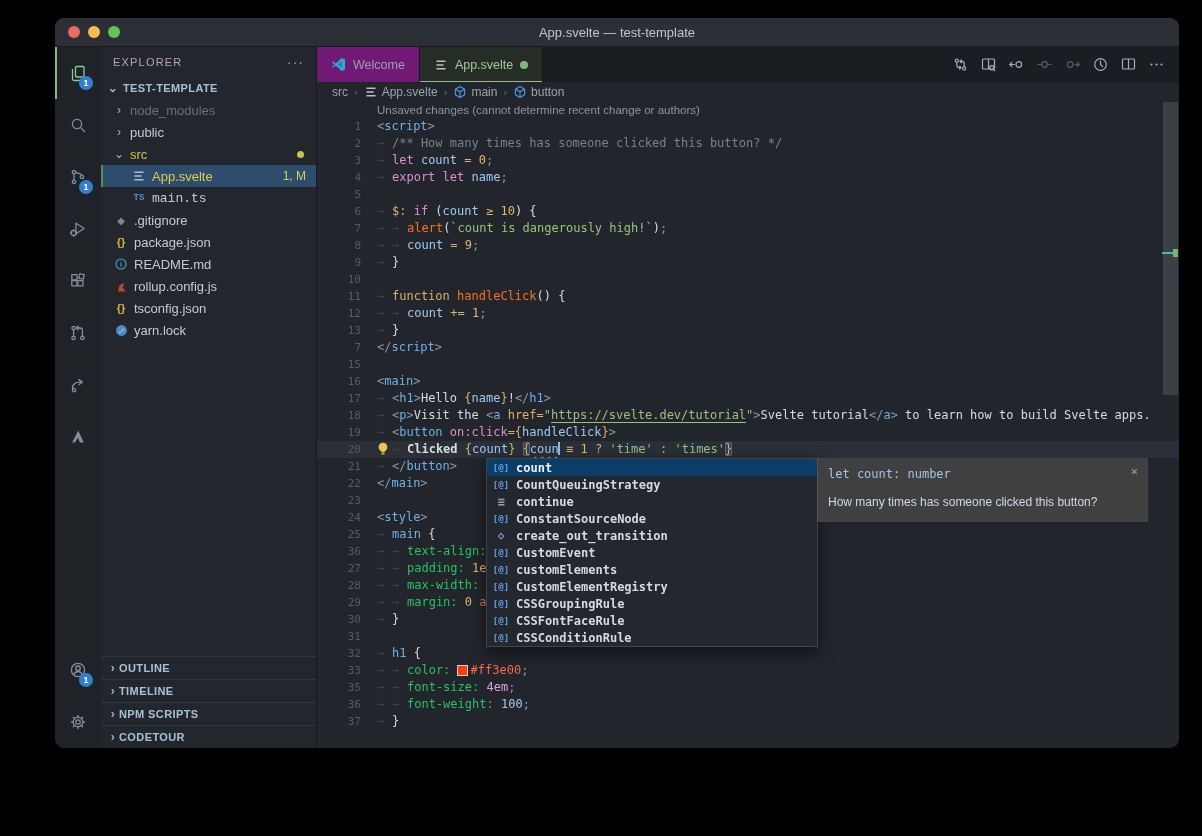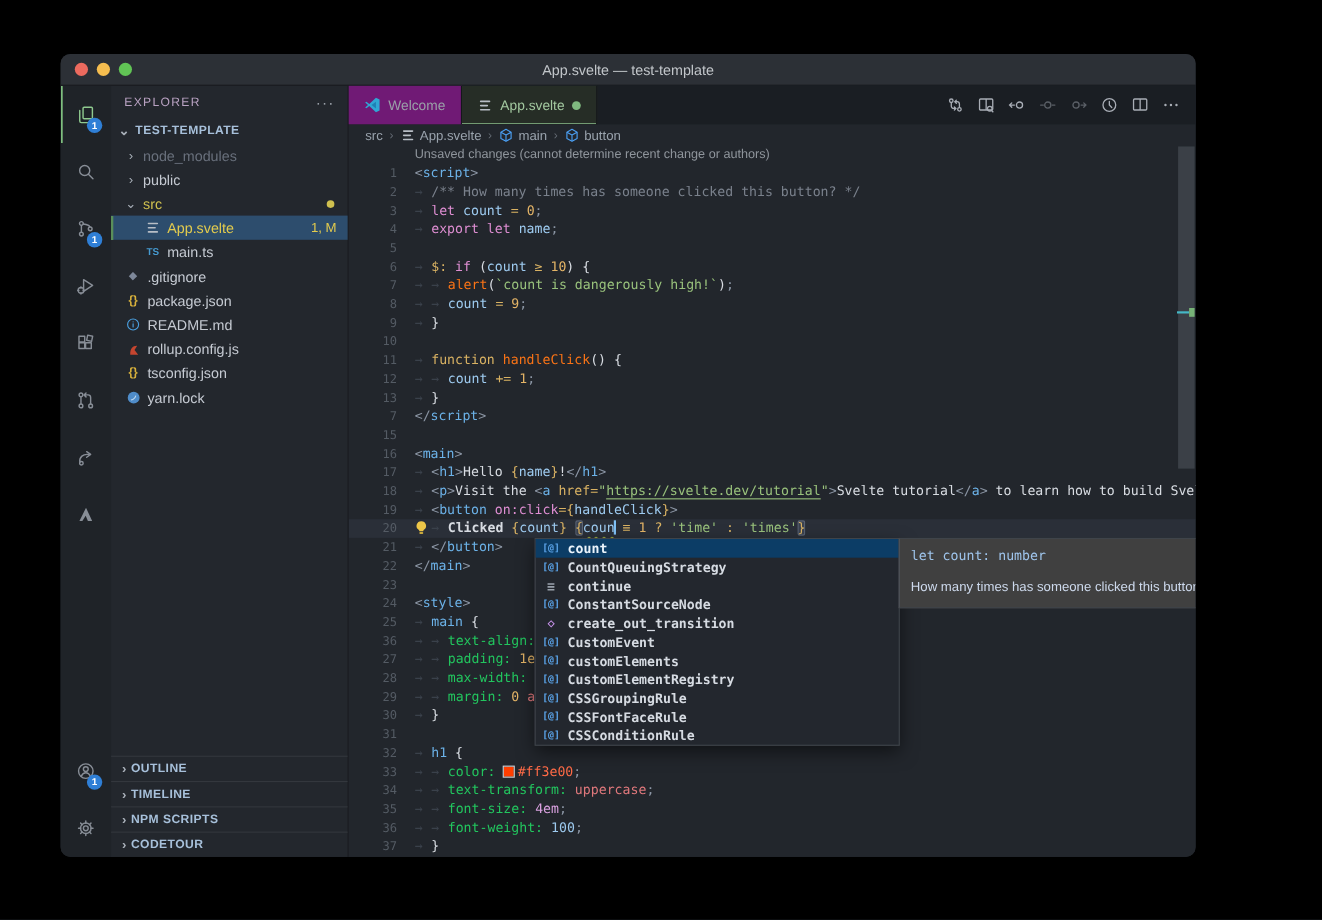--- a/index.html
+++ b/index.html
@@ -1,18 +1,18 @@
 <!DOCTYPE html>
 <html><head>
 <meta charset="utf-8">
 <style>
   html,body{margin:0;padding:0}
   body{width:1202px;height:836px;background:#000;position:relative;overflow:hidden;
        font-family:"Liberation Sans",sans-serif;-webkit-font-smoothing:antialiased}
-  .window{position:absolute;left:55px;top:49px;width:1032px;height:730px;background:#22262c;
+  .window{position:absolute;left:55px;top:18px;width:1124px;height:730px;background:#22262c;
           border-radius:9px;overflow:hidden;box-shadow:0 28px 70px rgba(0,0,0,.75)}
   
   .titlebar{height:28px;background:#2c3036;border-bottom:1px solid #17191d;position:relative;
             display:flex;align-items:center}
   .tl{width:12px;height:12px;border-radius:50%;margin-left:8px}
   .tl.red{background:#ec6a5e;margin-left:13px}.tl.yel{background:#f5bd4f}.tl.grn{background:#61c455}
   .title{position:absolute;left:0;right:0;text-align:center;font-size:13px;color:#c2c6ca;pointer-events:none}
   .main{display:flex;height:701px}
   
   .activitybar{width:46px;background:#1f2328;display:flex;flex-direction:column;flex:none}
@@ -236,21 +236,21 @@
             <span class="fic">
               <span style="display: inline-flex;">
                 <svg width="14" height="14" viewBox="0 0 14 14" stroke="#b8bec6" stroke-width="1.5" stroke-linecap="round">
                   <path d="M3 3.2h8M3 7h6M3 10.8h8"></path>
                 </svg>
               </span>
             </span>
             <span class="lbl ysel">App.svelte</span>
             <span class="right ysel">1, M</span>
           </div>
-          <div class="row" style="padding-left: 30px;">
+          <div class="row" style="padding-left: 30px; font-family: Liberation Mono, monospace;">
             <span class="fic ic-ts">TS</span>
             <span class="lbl">main.ts</span>
           </div>
           <div class="row" style="padding-left: 12px;">
             <span class="fic ic-git">◆</span>
             <span class="lbl">.gitignore</span>
           </div>
           <div class="row" style="padding-left: 12px;">
             <span class="fic ic-json">{}</span>
             <span class="lbl">package.json</span>
@@ -455,21 +455,20 @@
             <div class="code-line"><span class="ln">24</span><span class="lc"><span class="tk-p">&lt;</span><span class="tk-tag">style</span><span class="tk-p">&gt;</span></span></div>
             <div class="code-line"><span class="ln">25</span><span class="lc"><span class="ind">→</span><span class="tk-tag">main</span><span class="tk-tx"> {</span></span></div>
             <div class="code-line"><span class="ln">36</span><span class="lc"><span class="ind">→</span><span class="ind">→</span><span class="tk-prop">text-align:</span><span class="tk-tx"> </span><span class="tk-sal">center</span><span class="tk-p">;</span></span></div>
             <div class="code-line"><span class="ln">27</span><span class="lc"><span class="ind">→</span><span class="ind">→</span><span class="tk-prop">padding:</span><span class="tk-tx"> </span><span class="tk-num">1em</span><span class="tk-p">;</span></span></div>
             <div class="code-line"><span class="ln">28</span><span class="lc"><span class="ind">→</span><span class="ind">→</span><span class="tk-prop">max-width:</span><span class="tk-tx"> </span><span class="tk-num">240px</span><span class="tk-p">;</span></span></div>
             <div class="code-line"><span class="ln">29</span><span class="lc"><span class="ind">→</span><span class="ind">→</span><span class="tk-prop">margin:</span><span class="tk-tx"> </span><span class="tk-num">0</span><span class="tk-tx"> </span><span class="tk-sal">auto</span><span class="tk-p">;</span></span></div>
             <div class="code-line"><span class="ln">30</span><span class="lc"><span class="ind">→</span><span class="tk-tx">}</span></span></div>
             <div class="code-line"><span class="ln">31</span><span class="lc"></span></div>
             <div class="code-line"><span class="ln">32</span><span class="lc"><span class="ind">→</span><span class="tk-tag">h1</span><span class="tk-tx"> {</span></span></div>
             <div class="code-line"><span class="ln">33</span><span class="lc"><span class="ind">→</span><span class="ind">→</span><span class="tk-prop">color:</span><span class="tk-tx"> </span><span class="swatch"></span><span class="tk-css">#ff3e00</span><span class="tk-p">;</span></span></div>
-            <div class="code-line"><span class="ln">34</span><span class="lc"><span class="ind">→</span><span class="ind">→</span><span class="tk-prop">text-transform:</span><span class="tk-tx"> </span><span class="tk-sal">uppercase</span><span class="tk-p">;</span></span></div>
             <div class="code-line"><span class="ln">35</span><span class="lc"><span class="ind">→</span><span class="ind">→</span><span class="tk-prop">font-size:</span><span class="tk-tx"> </span><span class="tk-pink">4em</span><span class="tk-p">;</span></span></div>
             <div class="code-line"><span class="ln">36</span><span class="lc"><span class="ind">→</span><span class="ind">→</span><span class="tk-prop">font-weight:</span><span class="tk-tx"> </span><span class="tk-var">100</span><span class="tk-p">;</span></span></div>
             <div class="code-line"><span class="ln">37</span><span class="lc"><span class="ind">→</span><span class="tk-tx">}</span></span></div>
           </div>
         <div class="suggest">
             <div class="s-item sel">
               <span class="s-ic si-variable">[@]</span>
               <span>count</span>
             </div>
             <div class="s-item">

